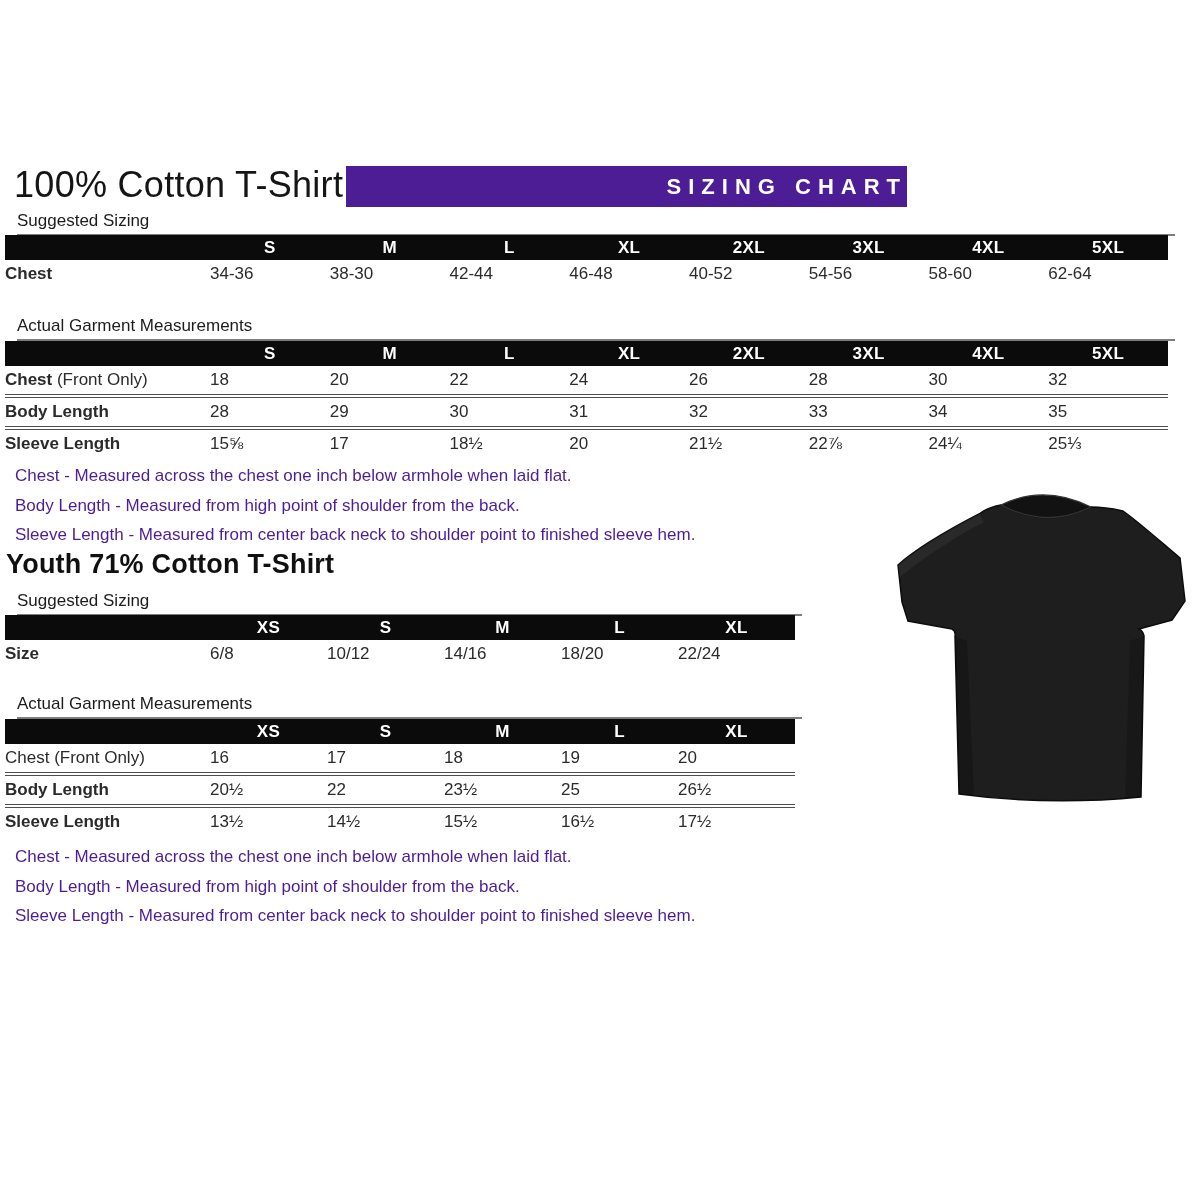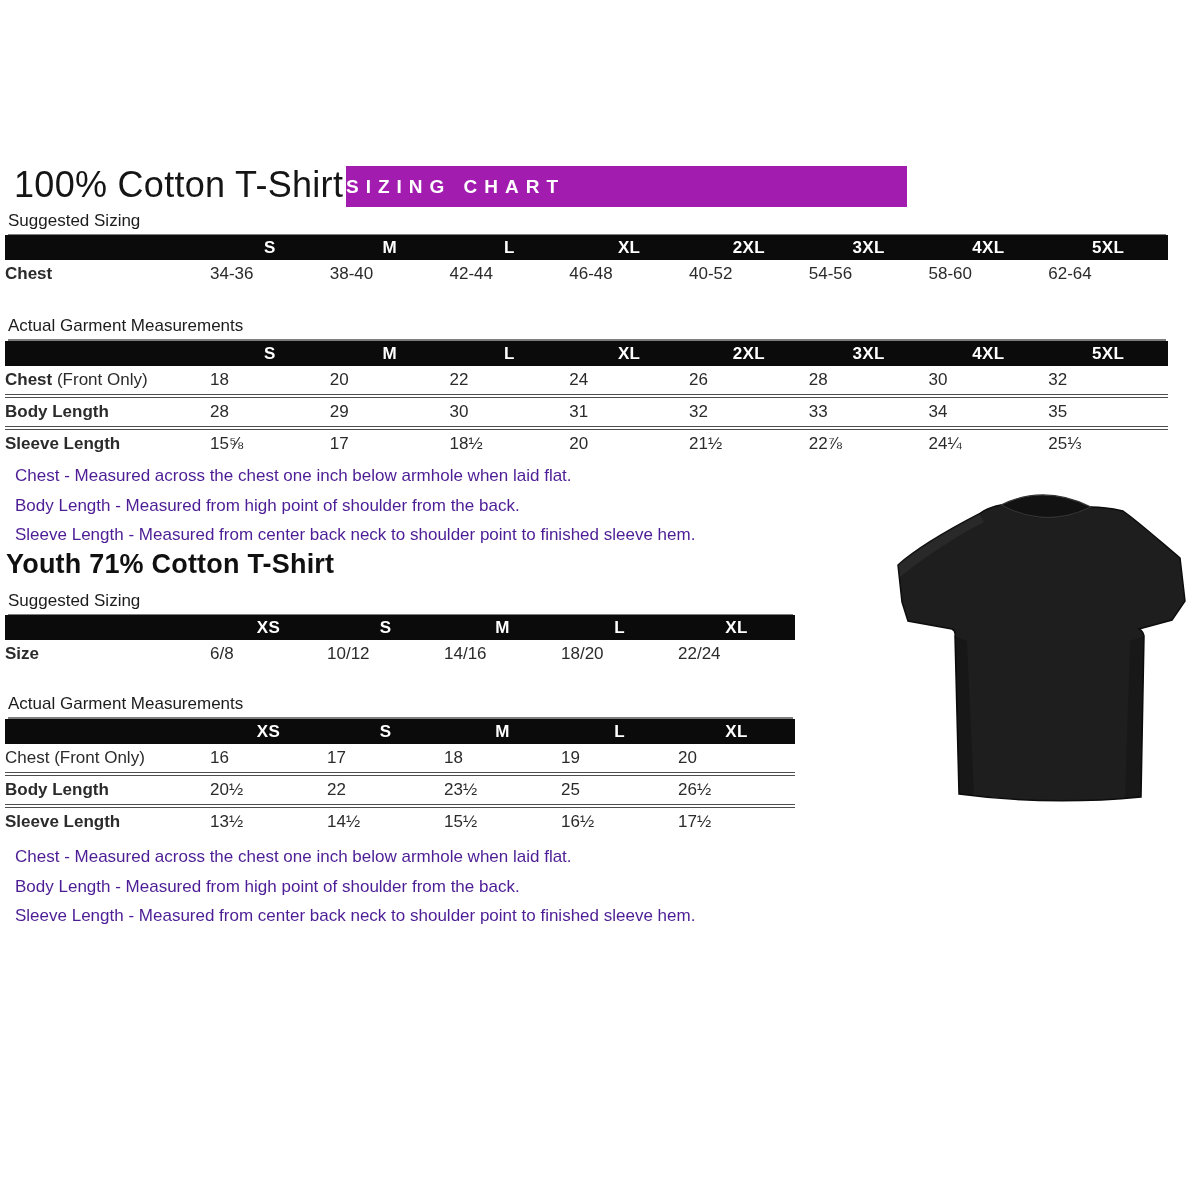--- a/index.html
+++ b/index.html
@@ -4,24 +4,24 @@
 <style>
   html,body{margin:0;padding:0;}
   body{
     width:1200px;height:1200px;background:#ffffff;position:relative;overflow:hidden;
     font-family:"Liberation Sans", sans-serif;color:#1a1a1a;
   }
   .abs{position:absolute;}
   .heading{font-size:36px;font-weight:400;color:#151515;letter-spacing:.3px;white-space:nowrap;}
   .heading-bold{font-size:27px;font-weight:700;color:#101010;letter-spacing:.2px;white-space:nowrap;}
   .banner{
-    background:#a21caf;color:#ffffff;display:flex;align-items:center;justify-content:flex-start;
-    font-size:19px;font-weight:700;letter-spacing:7px;
+    background:#4c1d95;color:#ffffff;display:flex;align-items:center;justify-content:flex-end;
+    font-size:22px;font-weight:700;letter-spacing:7px;
   }
-  .sec-label{font-size:17px;color:#1c1c1c;border-bottom:2px solid #7d7d7d;padding-bottom:3px;}
+  .sec-label{font-size:17px;color:#1c1c1c;border-bottom:2px solid #7d7d7d;padding-bottom:3px;margin-left:9px;}
   table.tbl{border-collapse:collapse;table-layout:fixed;font-size:17px;}
   table.tbl th{
     background:#0b0b0b;color:#ffffff;font-weight:700;height:25px;
     text-align:center;padding:0;font-size:17px;letter-spacing:.3px;
   }
   table.tbl td{height:28px;text-align:left;color:#2b2b2b;padding:0;}
   td.rowlabel{text-align:left;padding-left:11px;color:#141414;white-space:nowrap;}
   .lbl-b{font-weight:700;}
   .lbl-n{font-weight:400;margin-top:32px;}
   tr.ruled td{border-top:4px double #4e4e4e;}
@@ -61,21 +61,21 @@
     <th>2XL</th>
     <th>3XL</th>
     <th>4XL</th>
     <th>5XL</th>
   </tr>
   <tr>
     <td class="rowlabel">
       <span class="lbl-b">Chest</span>
     </td>
     <td>34-36</td>
-    <td>38-40</td>
+    <td>38-30</td>
     <td>42-44</td>
     <td>46-48</td>
     <td>40-52</td>
     <td>54-56</td>
     <td>58-60</td>
     <td>62-64</td>
   </tr>
 </tbody>
   </table>
 

